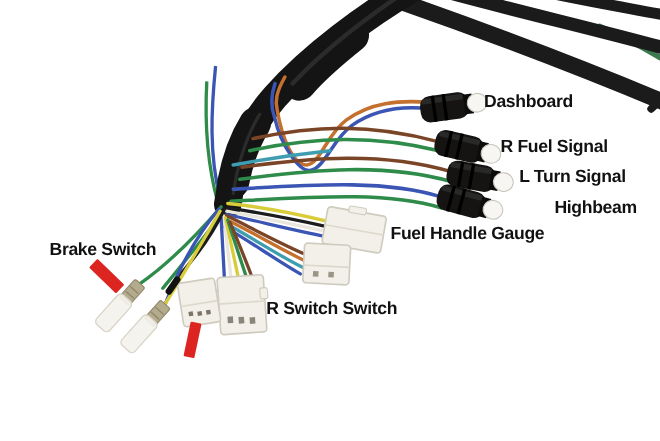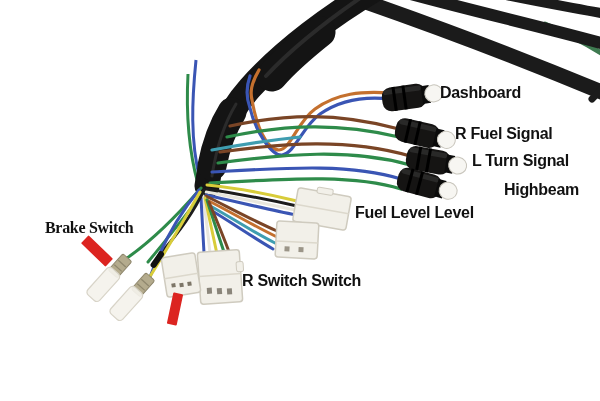--- a/index.html
+++ b/index.html
@@ -169,17 +169,17 @@
     </g>
     <g transform="translate(175,309) rotate(12)">
       <rect x="-5" y="-16" width="10" height="32" rx="1" fill="#dc2420"></rect>
     </g>
   </svg>
 
   <div class="label" style="left:440px; top:85px;">Dashboard</div>
   <div class="label" style="left:455px; top:126px;">R Fuel Signal</div>
   <div class="label" style="left:472px; top:153px;">L Turn Signal</div>
   <div class="label" style="left:460px; top:182px;margin-left:44px;">Highbeam</div>
-  <div class="label" style="left:355px; top:205px;">Fuel Level Level</div>
+  <div class="label" style="left:355px; top:205px;">Fuel Handle Gauge</div>
   <div class="label" style="left:242px; top:273px;">R Switch Switch</div>
-  <div class="label" style="left:45px;  top:220px;font-family:Liberation Serif, serif;">Brake Switch</div>
+  <div class="label" style="left:45px;  top:220px;">Brake Switch</div>
 
 </div>
 
 </body></html>

